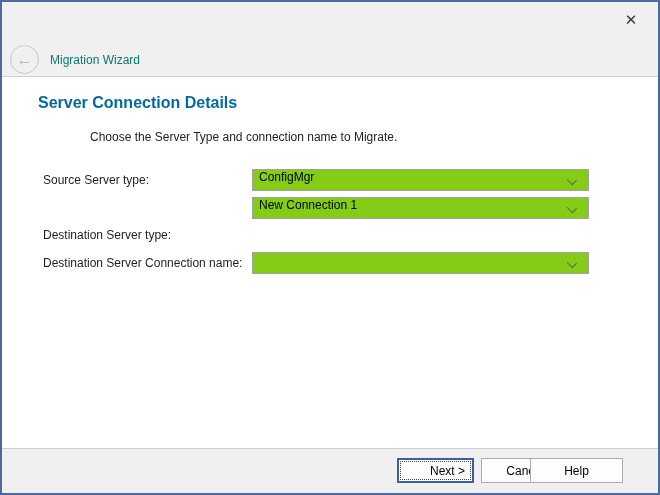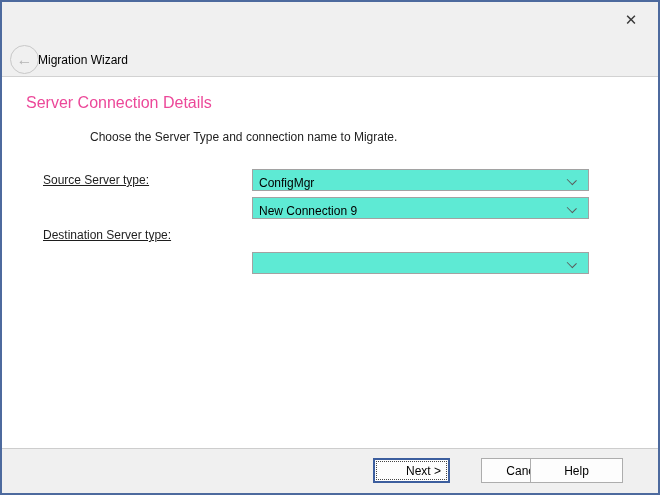--- a/index.html
+++ b/index.html
@@ -30,46 +30,45 @@
   }
   .back-btn {
     position: absolute; left: 8px; top: 43px;
     width: 29px; height: 29px;
     border: 1px solid #c8c8c8; border-radius: 50%;
     display: flex; align-items: center; justify-content: center;
     color: #b4b4b4; font-size: 16px; line-height: 1;
     background: transparent;
   }
   .wizard-title {
-    position: absolute; left: 36px; top: 51px;
-    font-size: 12px; color: #000000;
+    position: absolute; left: 48px; top: 51px;
+    font-size: 12px; color: #0f766e;
   }
 
   
   .page-heading {
-    position: absolute; left: 24px; top: 92px;
-    font-size: 16px; font-weight: 400; color: #ec4899;
+    position: absolute; left: 36px; top: 92px;
+    font-size: 16px; font-weight: 700; color: #0369a1;
   }
   .instruction {
     position: absolute; left: 41px; top: 128px;
     font-size: 12px; color: #1e1e1e; margin-left: 47px;
   }
 
   .field-label {
     position: absolute; left: 41px;
     font-size: 12px; color: #1e1e1e;
     line-height: 22px;
-    text-decoration: underline;
   }
   .combo {
     position: absolute; left: 250px;
     width: 337px; height: 22px;
-    background: #5eead4;
+    background: #84cc16;
     border: 1px solid #a2a2a2;
-    display: flex; align-items: flex-end;
+    display: flex; align-items: flex-start;
     padding-left: 6px;
     font-size: 12px; color: #000000;
     cursor: default;
   }
   .combo .chevron {
     position: absolute; right: 12px; top: 7px;
     width: 8px; height: 8px;
   }
   .combo .chevron::before {
     content: "";
@@ -95,21 +94,21 @@
   .btn {
     position: absolute; top: 9px;
     height: 25px;
     background: #fdfdfd;
     border: 1px solid #adadad;
     font-family: "Liberation Sans", sans-serif;
     font-size: 12px; color: #000000;
     display: flex; align-items: center; justify-content: center;
   }
   .btn-next {
-    left: 371px; width: 77px;
+    left: 395px; width: 77px;
     border: 2px solid #3c5e9e;
     outline: 1px dotted #444444;
     outline-offset: -4px;
     padding-left: 24px;
   }
   .btn-cancel { left: 479px; width: 88px; }
   .btn-help   { left: 528px; width: 93px; }
 </style>
 </head>
 <body>
@@ -129,26 +128,27 @@
   <div class="page-heading">Server Connection Details</div>
   <div class="instruction">Choose the Server Type and connection name to Migrate.</div>
 
   <div class="field-label row1">Source Server type:</div>
   <div class="combo row1">
     <span>ConfigMgr</span>
     <span class="chevron"></span>
   </div>
 
   <div class="combo row2">
-    <span>New Connection 9</span>
+    <span>New Connection 1</span>
     <span class="chevron"></span>
   </div>
 
   <div class="field-label row3">Destination Server type:</div>
 
+  <div class="field-label row4">Destination Server Connection name:</div>
   <div class="combo row4">
     <span class="chevron"></span>
   </div>
 
   <div class="footer">
     <button class="btn btn-next">Next &gt;</button>
     <button class="btn btn-cancel">Cancel</button>
     <button class="btn btn-help">Help</button>
   </div>
 

